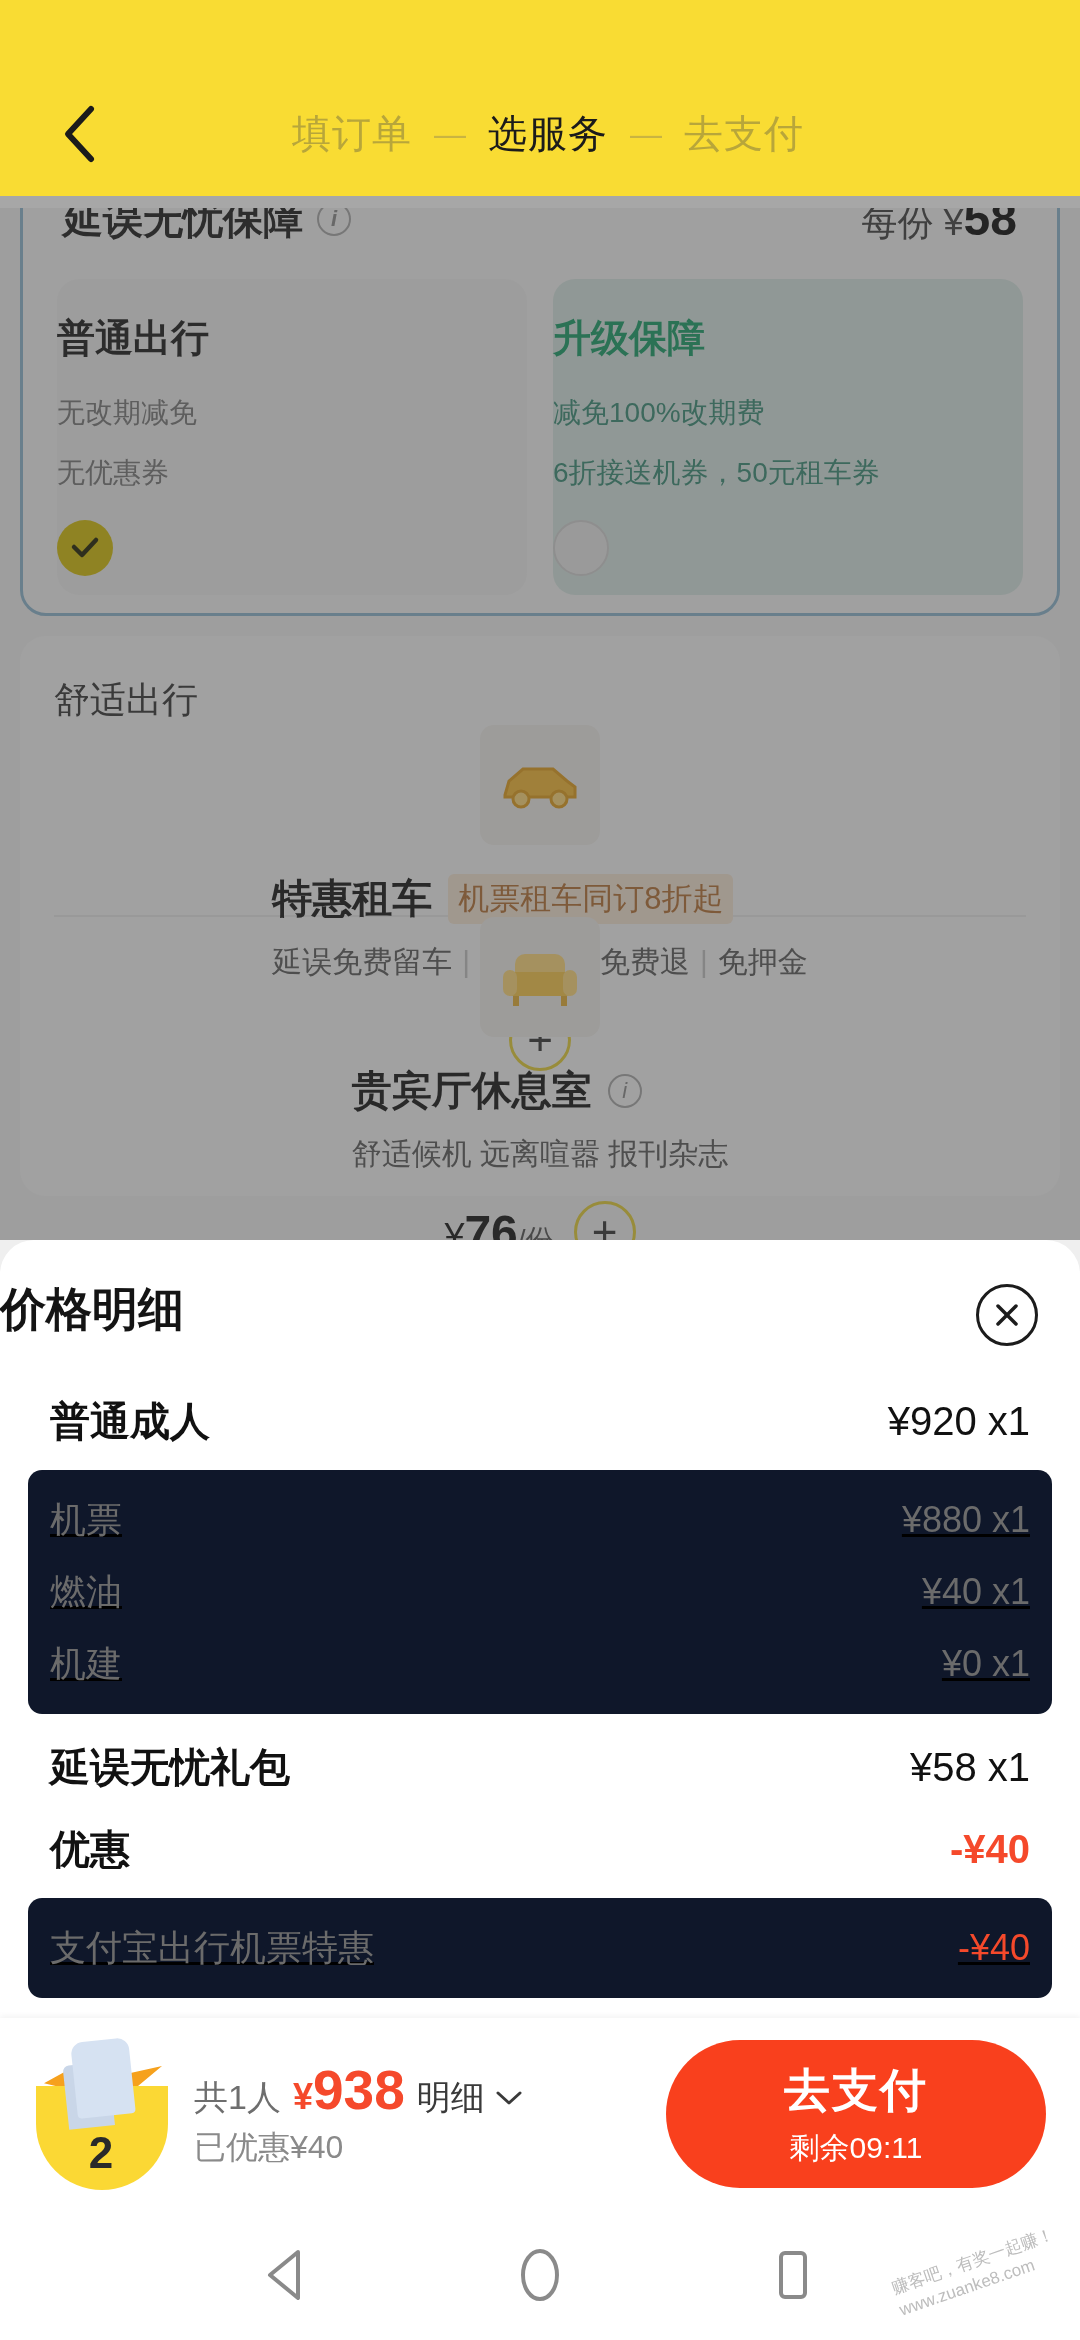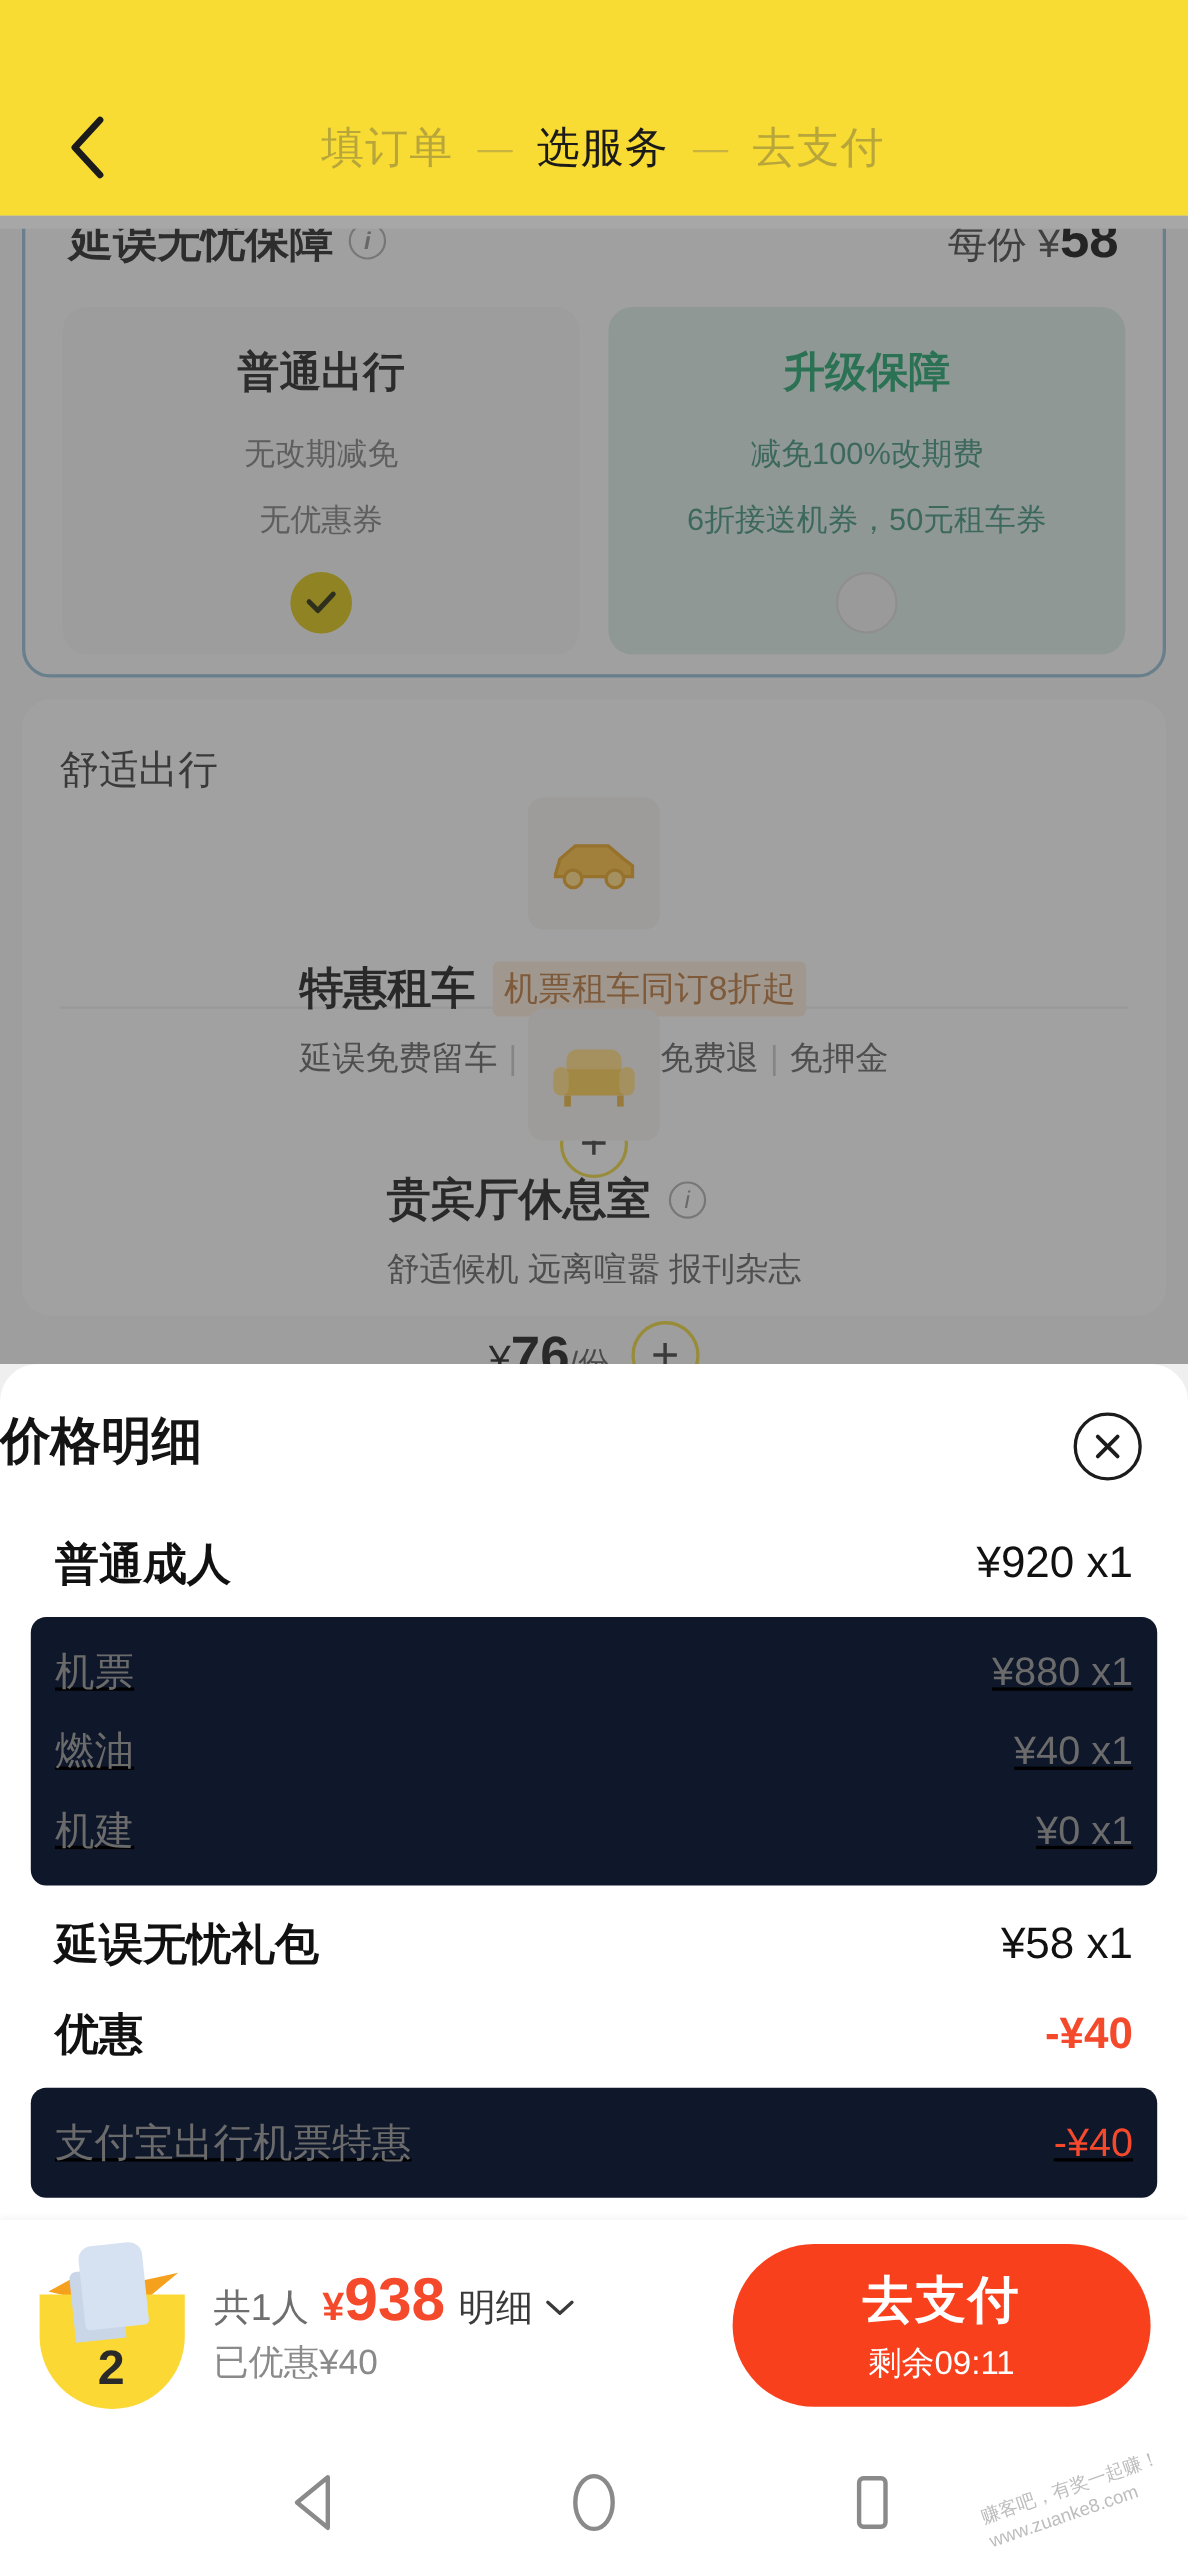--- a/index.html
+++ b/index.html
@@ -59,21 +59,21 @@
   .info-circle{
     width:34px; height:34px; border:2px solid #A8A8A8; border-radius:50%;
     display:inline-flex; align-items:center; justify-content:center;
     font-size:22px; color:#8d8d8d; font-style:italic;
   }
   .ins-price{ font-size:36px; color:#444; }
   .ins-price b{ font-size:48px; color:#111; }
   .ins-opts{ display:flex; gap:26px; padding:0 8px; }
   .ins-opt{
     flex:1; height:316px; border-radius:22px; padding-top:34px;
-    display:flex; flex-direction:column; align-items:center;
+    display:flex; flex-direction:column; 
   }
   .ins-opt.plain{ background:#EDEDED; }
   .ins-opt.upgrade{ background:#D6E4E0; }
   .opt-title{ font-size:38px; font-weight:bold; color:#1f1f1f; margin-bottom:30px;}
   .ins-opt.upgrade .opt-title{ color:#1E9E6A; }
   .opt-line{ font-size:28px; color:#7a7a7a; margin-bottom:22px; }
   .ins-opt.upgrade .opt-line{ color:#3E8E78; }
   .radio{
     width:56px; height:56px; border-radius:50%;
     display:flex; align-items:center; justify-content:center; margin-top:6px;

